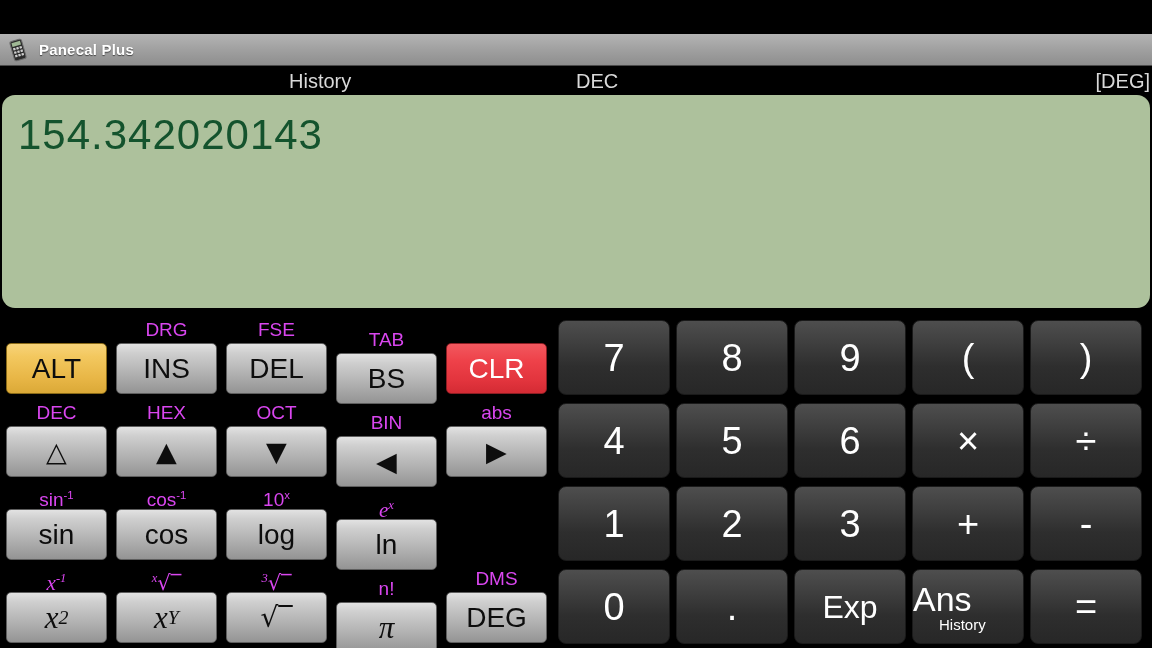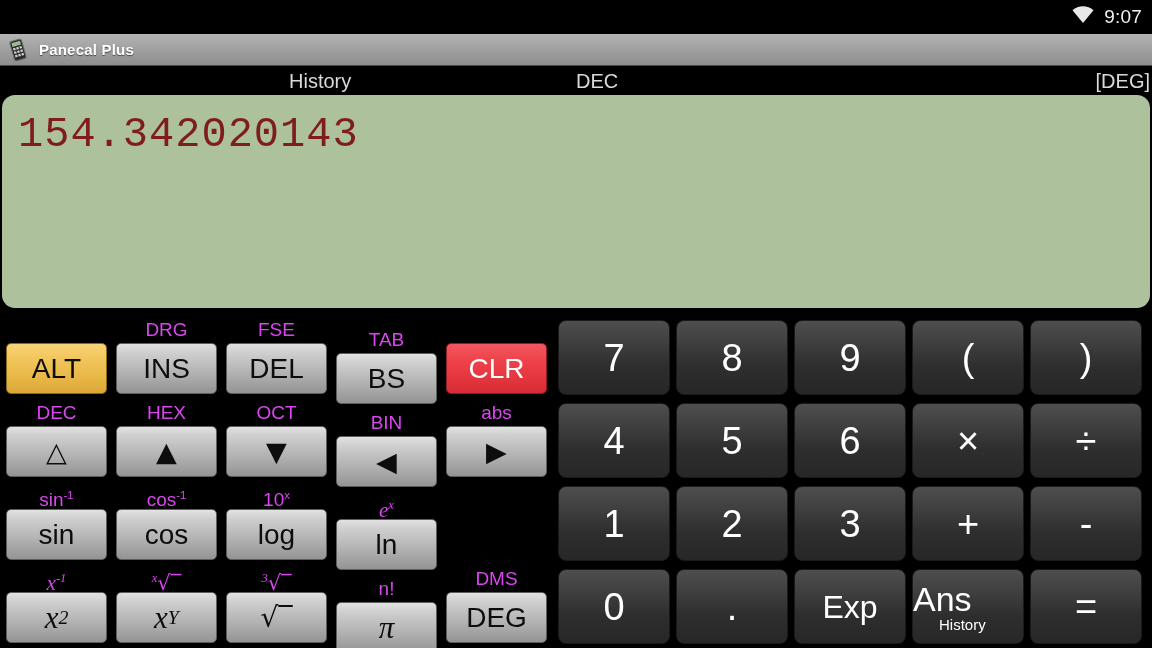--- a/index.html
+++ b/index.html
@@ -84,23 +84,23 @@
     position: absolute;
     left: 2px; top: 95px;
     width: 1148px; height: 213px;
     background: #adc19c;
     border-radius: 13px;
     box-sizing: border-box;
     padding: 14px 16px 0 16px;
     overflow: hidden;
   }
   .display-value {
-    color: #7f1d1d;
+    color: #14532d;
     font-size: 42px;
-    font-family: Liberation Mono, monospace;
+    font-family: Liberation Sans, sans-serif;
     letter-spacing: 1px;
     line-height: 52px;
     white-space: pre;
   }
 
   
   .keypad-left {
     position: absolute;
     left: 0; top: 316px;
     width: 556px; height: 332px;
@@ -243,28 +243,20 @@
     line-height: 1;
     margin-top: 1px;
     margin-left: 26px;
   }
 </style>
 </head>
 <body>
 
 <div class="screen">
 
-  <div class="statusbar">
-    <span class="wifi-icon">
-      <svg width="24" height="18" viewBox="0 0 24 18" aria-hidden="true">
-        <path d="M12 17 L1.5 4.2 A16 16 0 0 1 22.5 4.2 Z" fill="#e8e8e8"></path>
-      </svg>
-    </span>
-    <span class="clock">9:07</span>
-  </div>
 
   <div class="titlebar">
     <span class="app-icon">
       <svg width="22" height="24" viewBox="0 0 22 24" aria-hidden="true">
         <g transform="rotate(-16 11 12)">
           <rect x="5" y="2" width="12" height="20" rx="2" fill="#2b2b2b" stroke="#6d6d6d" stroke-width="1"></rect>
           <rect x="6.6" y="3.6" width="8.8" height="4" fill="#9fb894"></rect>
           <rect x="6.6" y="9" width="2.3" height="2.3" fill="#cfcfcf"></rect>
           <rect x="9.9" y="9" width="2.3" height="2.3" fill="#cfcfcf"></rect>
           <rect x="13.2" y="9" width="2.3" height="2.3" fill="#cfcfcf"></rect>

